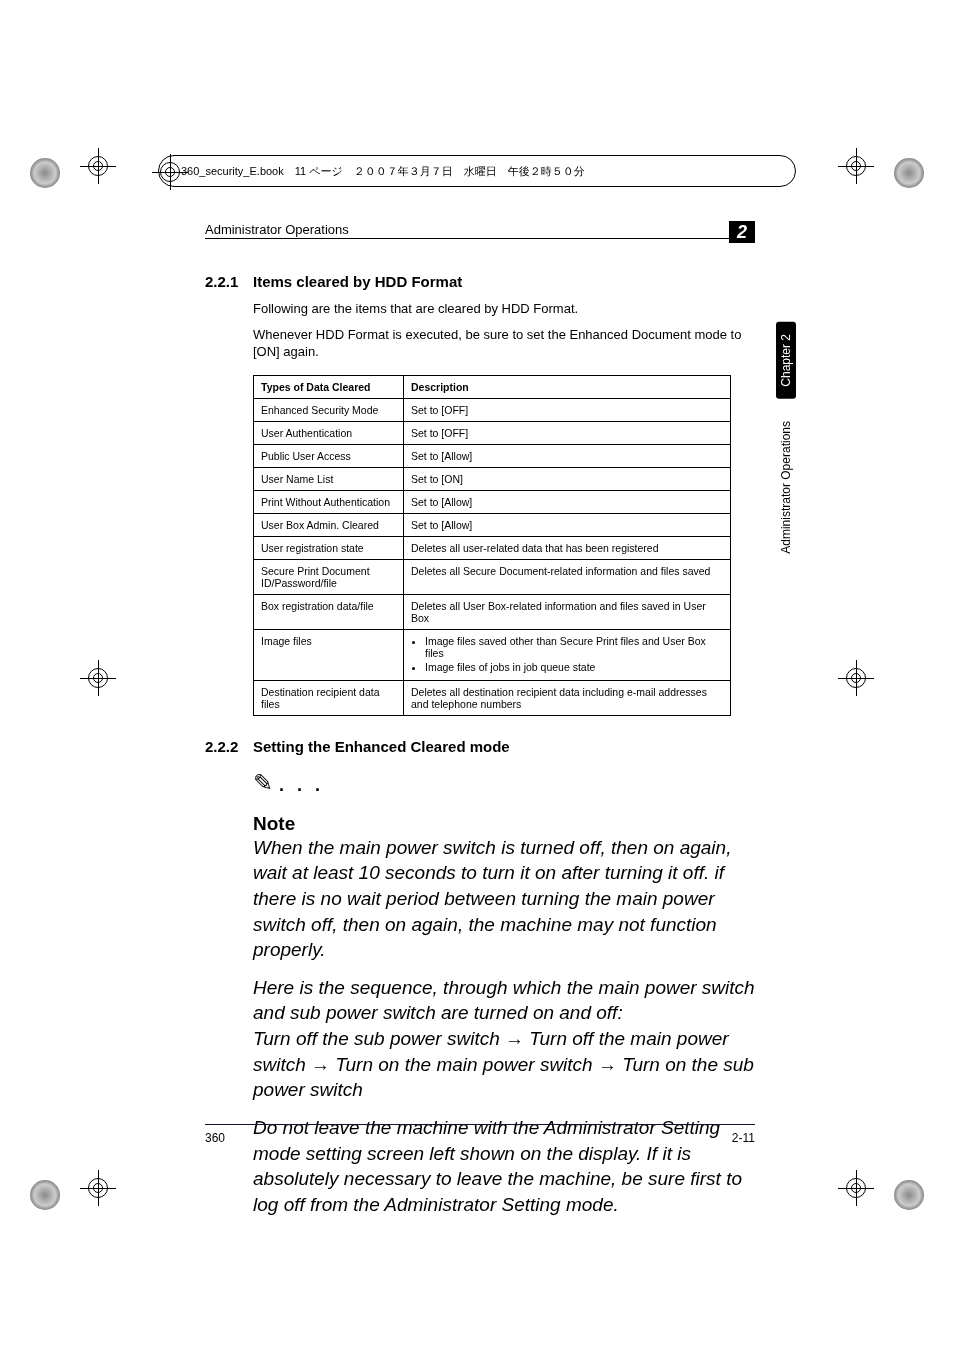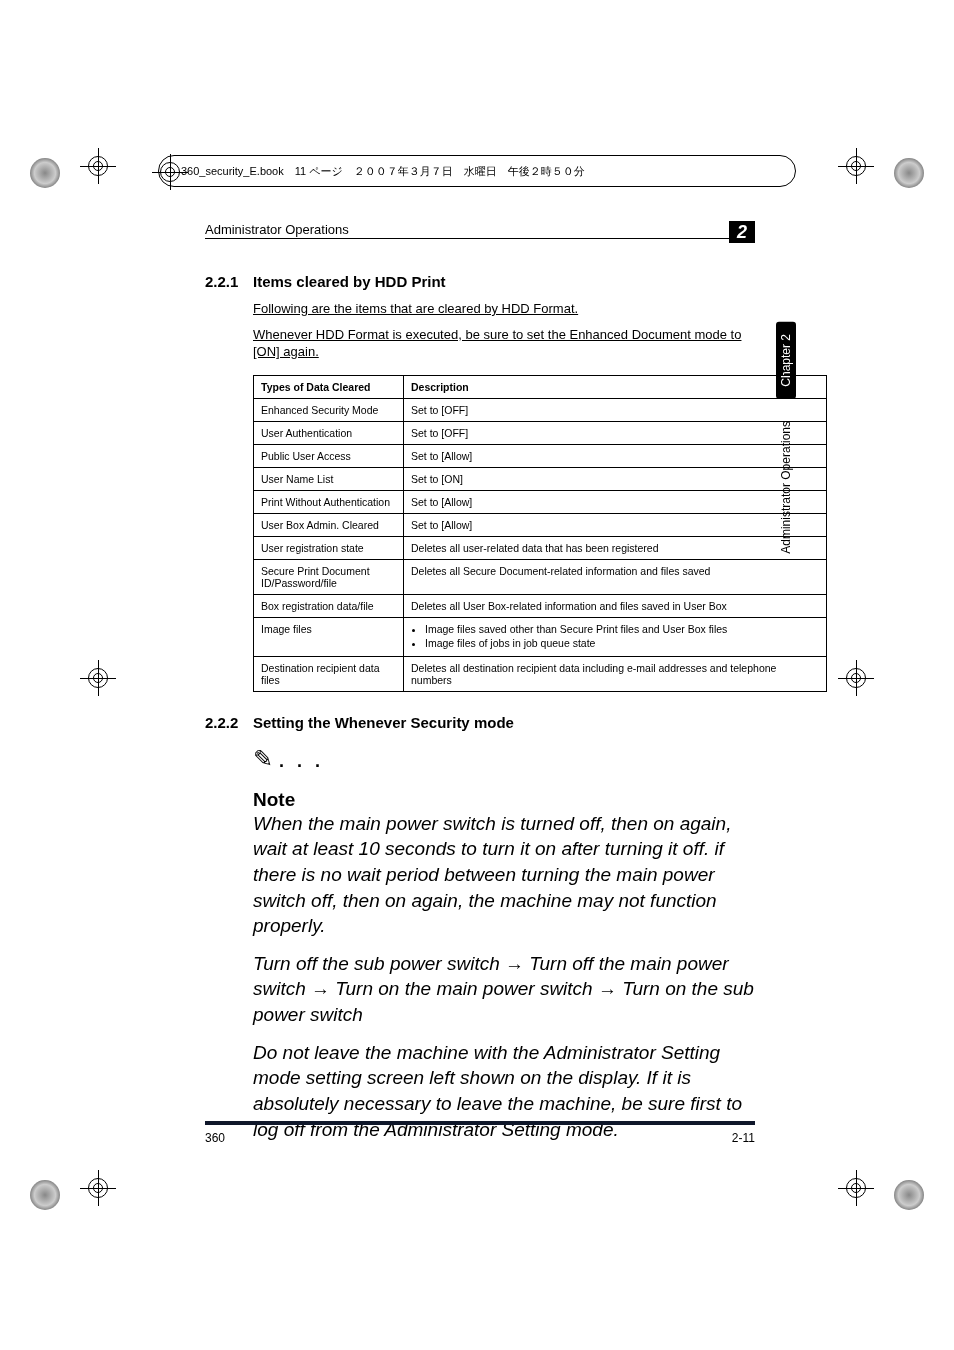--- a/index.html
+++ b/index.html
@@ -117,26 +117,25 @@
   .section-title {
     font-weight: bold;
     font-size: 15px;
   }
 
   .body-text {
     margin-left: 48px;
     font-size: 13px;
     line-height: 1.35;
     margin-bottom: 8px;
-    text-decoration: underline;
   }
 
   table.data-table {
     border-collapse: collapse;
-    width: 574px;
+    width: 478px;
     margin-left: 48px;
     margin-top: 14px;
     font-size: 10.5px;
   }
   table.data-table th, table.data-table td {
     border: 1px solid #000;
     padding: 5px 7px;
     text-align: left;
     vertical-align: top;
   }
@@ -204,21 +203,21 @@
   .tab-light {
     background: #fff;
     color: #000;
   }
 
   .footer {
     position: absolute;
     bottom: 0;
     left: 0;
     right: 0;
-    border-top: 4px solid #0f172a;
+    border-top: 1px solid #0f172a;
     padding-top: 6px;
     display: flex;
     justify-content: space-between;
     font-size: 12px;
   }
 </style>
 </head>
 <body>
 
 <div class="registration-mark radial-tl">
@@ -279,21 +278,21 @@
     <span class="chapter-num-box">
       <svg width="26" height="22" viewBox="0 0 26 22">
         <rect x="0" y="0" width="26" height="22" fill="#000"></rect>
         <text x="13" y="17" text-anchor="middle" fill="#fff" font-family="Arial" font-size="18" font-weight="bold" font-style="italic">2</text>
       </svg>
     </span>
   </div>
 
   <div class="section-heading">
     <span class="section-num">2.2.1</span>
-    <span class="section-title">Items cleared by HDD Print</span>
+    <span class="section-title">Items cleared by HDD Format</span>
   </div>
   <p class="body-text">Following are the items that are cleared by HDD Format.</p>
   <p class="body-text">Whenever HDD Format is executed, be sure to set the Enhanced Document mode to [ON] again.</p>
 
   <table class="data-table">
     <thead>
       <tr>
         <th>Types of Data Cleared</th>
         <th>Description</th>
       </tr>
@@ -346,29 +345,30 @@
       </tr>
       <tr>
           <td>Destination recipient data files</td>
           <td>Deletes all destination recipient data including e-mail addresses and telephone numbers</td>
         </tr>
     </tbody>
   </table>
 
   <div class="section-heading" style="margin-top:22px;">
     <span class="section-num">2.2.2</span>
-    <span class="section-title">Setting the Whenever Security mode</span>
+    <span class="section-title">Setting the Enhanced Cleared mode</span>
   </div>
 
   <div class="note-icon-row">
     <span class="note-icon">✎</span>
     <span class="note-dots">. . .</span>
   </div>
   <div class="note-label">Note</div>
   <p class="note-body">When the main power switch is turned off, then on again, wait at least 10 seconds to turn it on after turning it off. if there is no wait period between turning the main power switch off, then on again, the machine may not function properly.</p>
+  <p class="note-body" style="margin-bottom:0;">Here is the sequence, through which the main power switch and sub power switch are turned on and off:</p>
   <p class="note-body">
     <span>Turn off the sub power switch </span><span class="arrow">→</span><span> Turn off the main power switch </span><span class="arrow">→</span><span> Turn on the main power switch </span><span class="arrow">→</span><span> Turn on the sub power switch</span>
   </p>
   <p class="note-body">Do not leave the machine with the Administrator Setting mode setting screen left shown on the display. If it is absolutely necessary to leave the machine, be sure first to log off from the Administrator Setting mode.</p>
 
   <div class="footer">
     <span>360</span>
     <span>2-11</span>
   </div>
 

